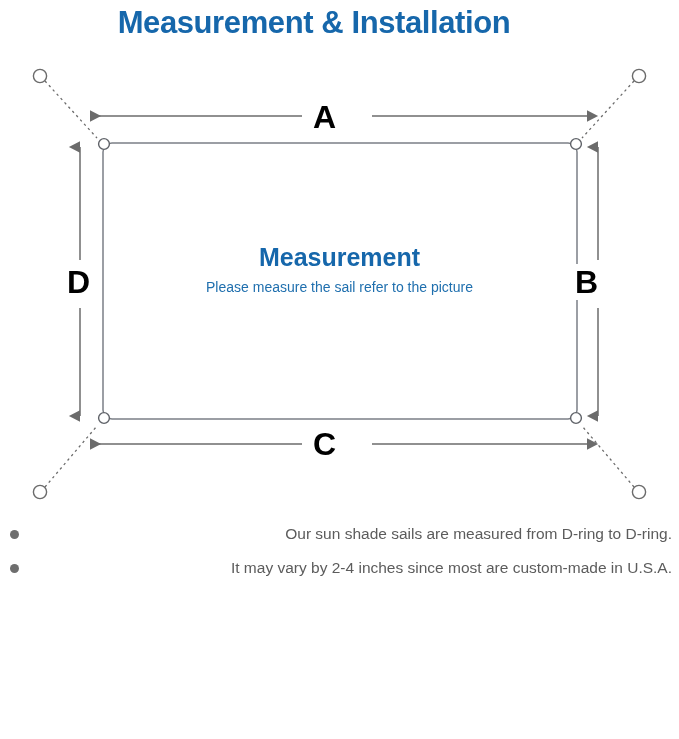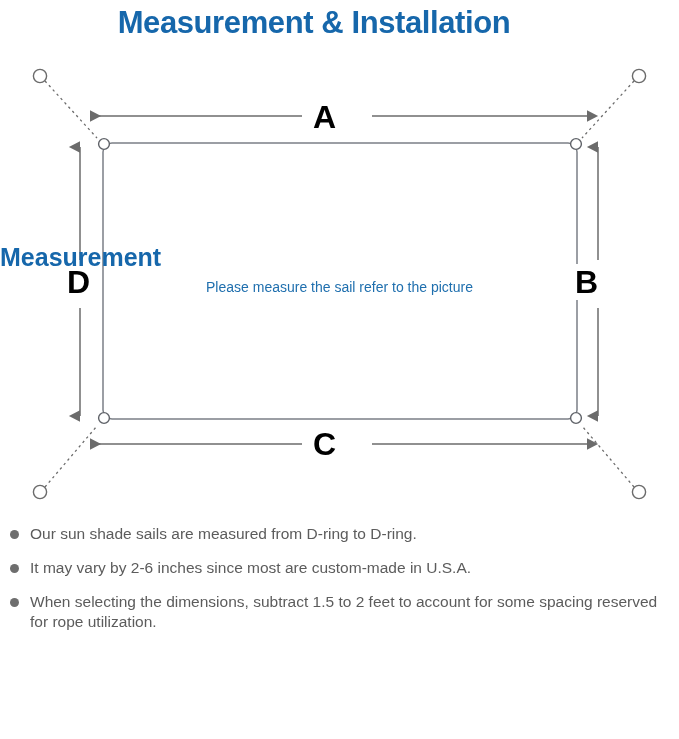--- a/index.html
+++ b/index.html
@@ -65,20 +65,21 @@
   .dim-a { left: 306px; top: 47px; }
   .dim-c { left: 306px; top: 374px; }
   .dim-d { left: 60px; top: 212px; }
   .dim-b { left: 568px; top: 212px; }
 
   .center-title {
     position: absolute;
     left: 0;
     top: 190px;
     width: 679px;
+    text-align: center;
     font-size: 25px;
     font-weight: bold;
     color: #1667ab;
     font-family: "Liberation Sans", sans-serif;
     line-height: 30px;
   }
   .center-sub {
     position: absolute;
     left: 0;
     top: 226px;
@@ -98,21 +99,22 @@
     width: 679px;
   }
   .note-item {
     position: relative;
     padding-left: 30px;
     margin-bottom: 14px;
     color: #5c5c5c;
     font-size: 15.5px;
     line-height: 20px;
     font-family: "Liberation Sans", sans-serif;
-    padding-right: 0;
+    padding-right: 7px;
+    text-align: right;
   }
   .note-bullet {
     position: absolute;
     left: 10px;
     top: 6px;
     width: 9px;
     height: 9px;
     border-radius: 50%;
     background: #6e6e6e;
   }
@@ -201,25 +203,21 @@
 
   <div class="notes">
 
     <div class="note-item">
       <span class="note-bullet"></span>
       <span class="note-text">Our sun shade sails are measured from D-ring to D-ring.</span>
     </div>
 
     <div class="note-item">
       <span class="note-bullet"></span>
-      <span class="note-text">It may vary by 2-6 inches since most are custom-made in U.S.A.</span>
+      <span class="note-text">It may vary by 2-4 inches since most are custom-made in U.S.A.</span>
     </div>
 
-    <div class="note-item">
-      <span class="note-bullet"></span>
-      <span class="note-text">When selecting the dimensions, subtract 1.5 to 2 feet to account for some spacing reserved for rope utilization.</span>
-    </div>
 
 
 
   </div>
 
 </div>
 
 </body></html>

